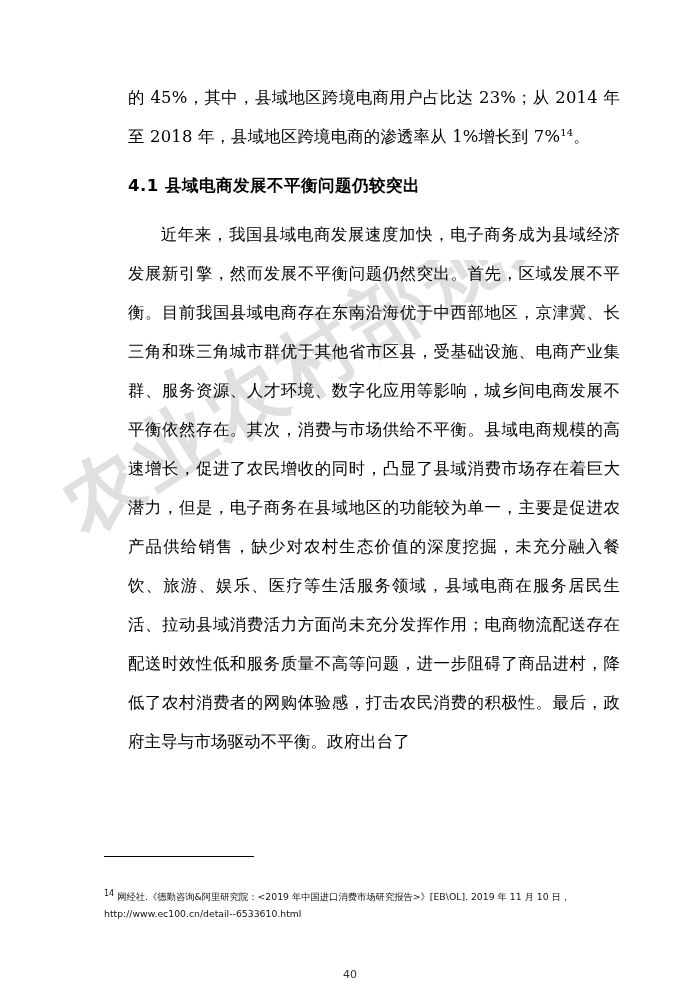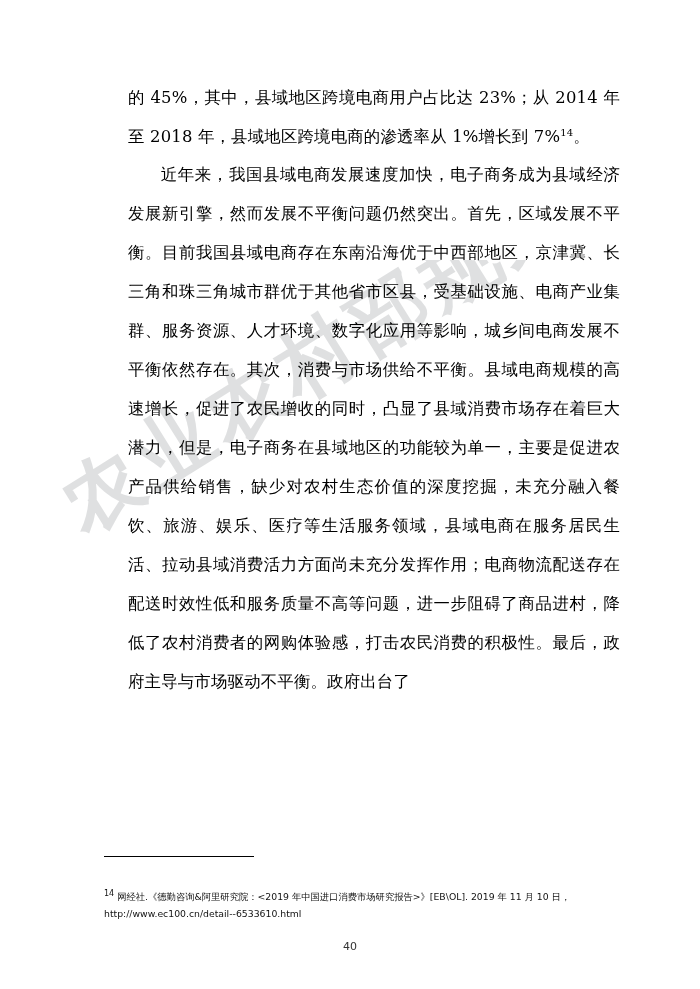--- a/index.html
+++ b/index.html
@@ -118,41 +118,42 @@
   .footnote-text .fn-num {
     font-size: 8px;
     vertical-align: super;
     line-height: 0;
   }
 
   .page-number {
     position: absolute;
     left: 0;
     right: 0;
-    top: 940px;
+    top: 968px;
     text-align: center;
     font-family: "DejaVu Sans", "Liberation Sans", sans-serif;
     font-size: 11px;
     color: #333;
   }
 </style>
 </head>
 <body>
 
 <div class="page">
 
   <div class="watermark">
     <span>农业农村部规划设计</span>
   </div>
 
   <div class="content">
 
     <p class="body-text"><span>的 45%，其中，县域地区跨境电商用户占比达 23%；从 2014 年至 2018 年，县域地区跨境电商的渗透率从 1%增长到 7%</span><sup class="footnote-ref">14</sup><span>。</span></p>
 
 
+    <h3 class="section-heading">4.1  县域电商发展不平衡问题仍较突出</h3>
 
     <p class="body-text indent">近年来，我国县域电商发展速度加快，电子商务成为县域经济发展新引擎，然而发展不平衡问题仍然突出。首先，区域发展不平衡。目前我国县域电商存在东南沿海优于中西部地区，京津冀、长三角和珠三角城市群优于其他省市区县，受基础设施、电商产业集群、服务资源、人才环境、数字化应用等影响，城乡间电商发展不平衡依然存在。其次，消费与市场供给不平衡。县域电商规模的高速增长，促进了农民增收的同时，凸显了县域消费市场存在着巨大潜力，但是，电子商务在县域地区的功能较为单一，主要是促进农产品供给销售，缺少对农村生态价值的深度挖掘，未充分融入餐饮、旅游、娱乐、医疗等生活服务领域，县域电商在服务居民生活、拉动县域消费活力方面尚未充分发挥作用；电商物流配送存在配送时效性低和服务质量不高等问题，进一步阻碍了商品进村，降低了农村消费者的网购体验感，打击农民消费的积极性。最后，政府主导与市场驱动不平衡。政府出台了</p>
 
   </div>
 
   <div class="footnote-block">
     <div class="footnote-rule"></div>
     <div class="footnote-text"><span class="fn-num">14</span> <span>网经社.《德勤咨询&amp;阿里研究院：&lt;2019 年中国进口消费市场研究报告&gt;》[EB\OL]. 2019 年 11 月 10 日，http://www.ec100.cn/detail--6533610.html</span></div>
   </div>
 

